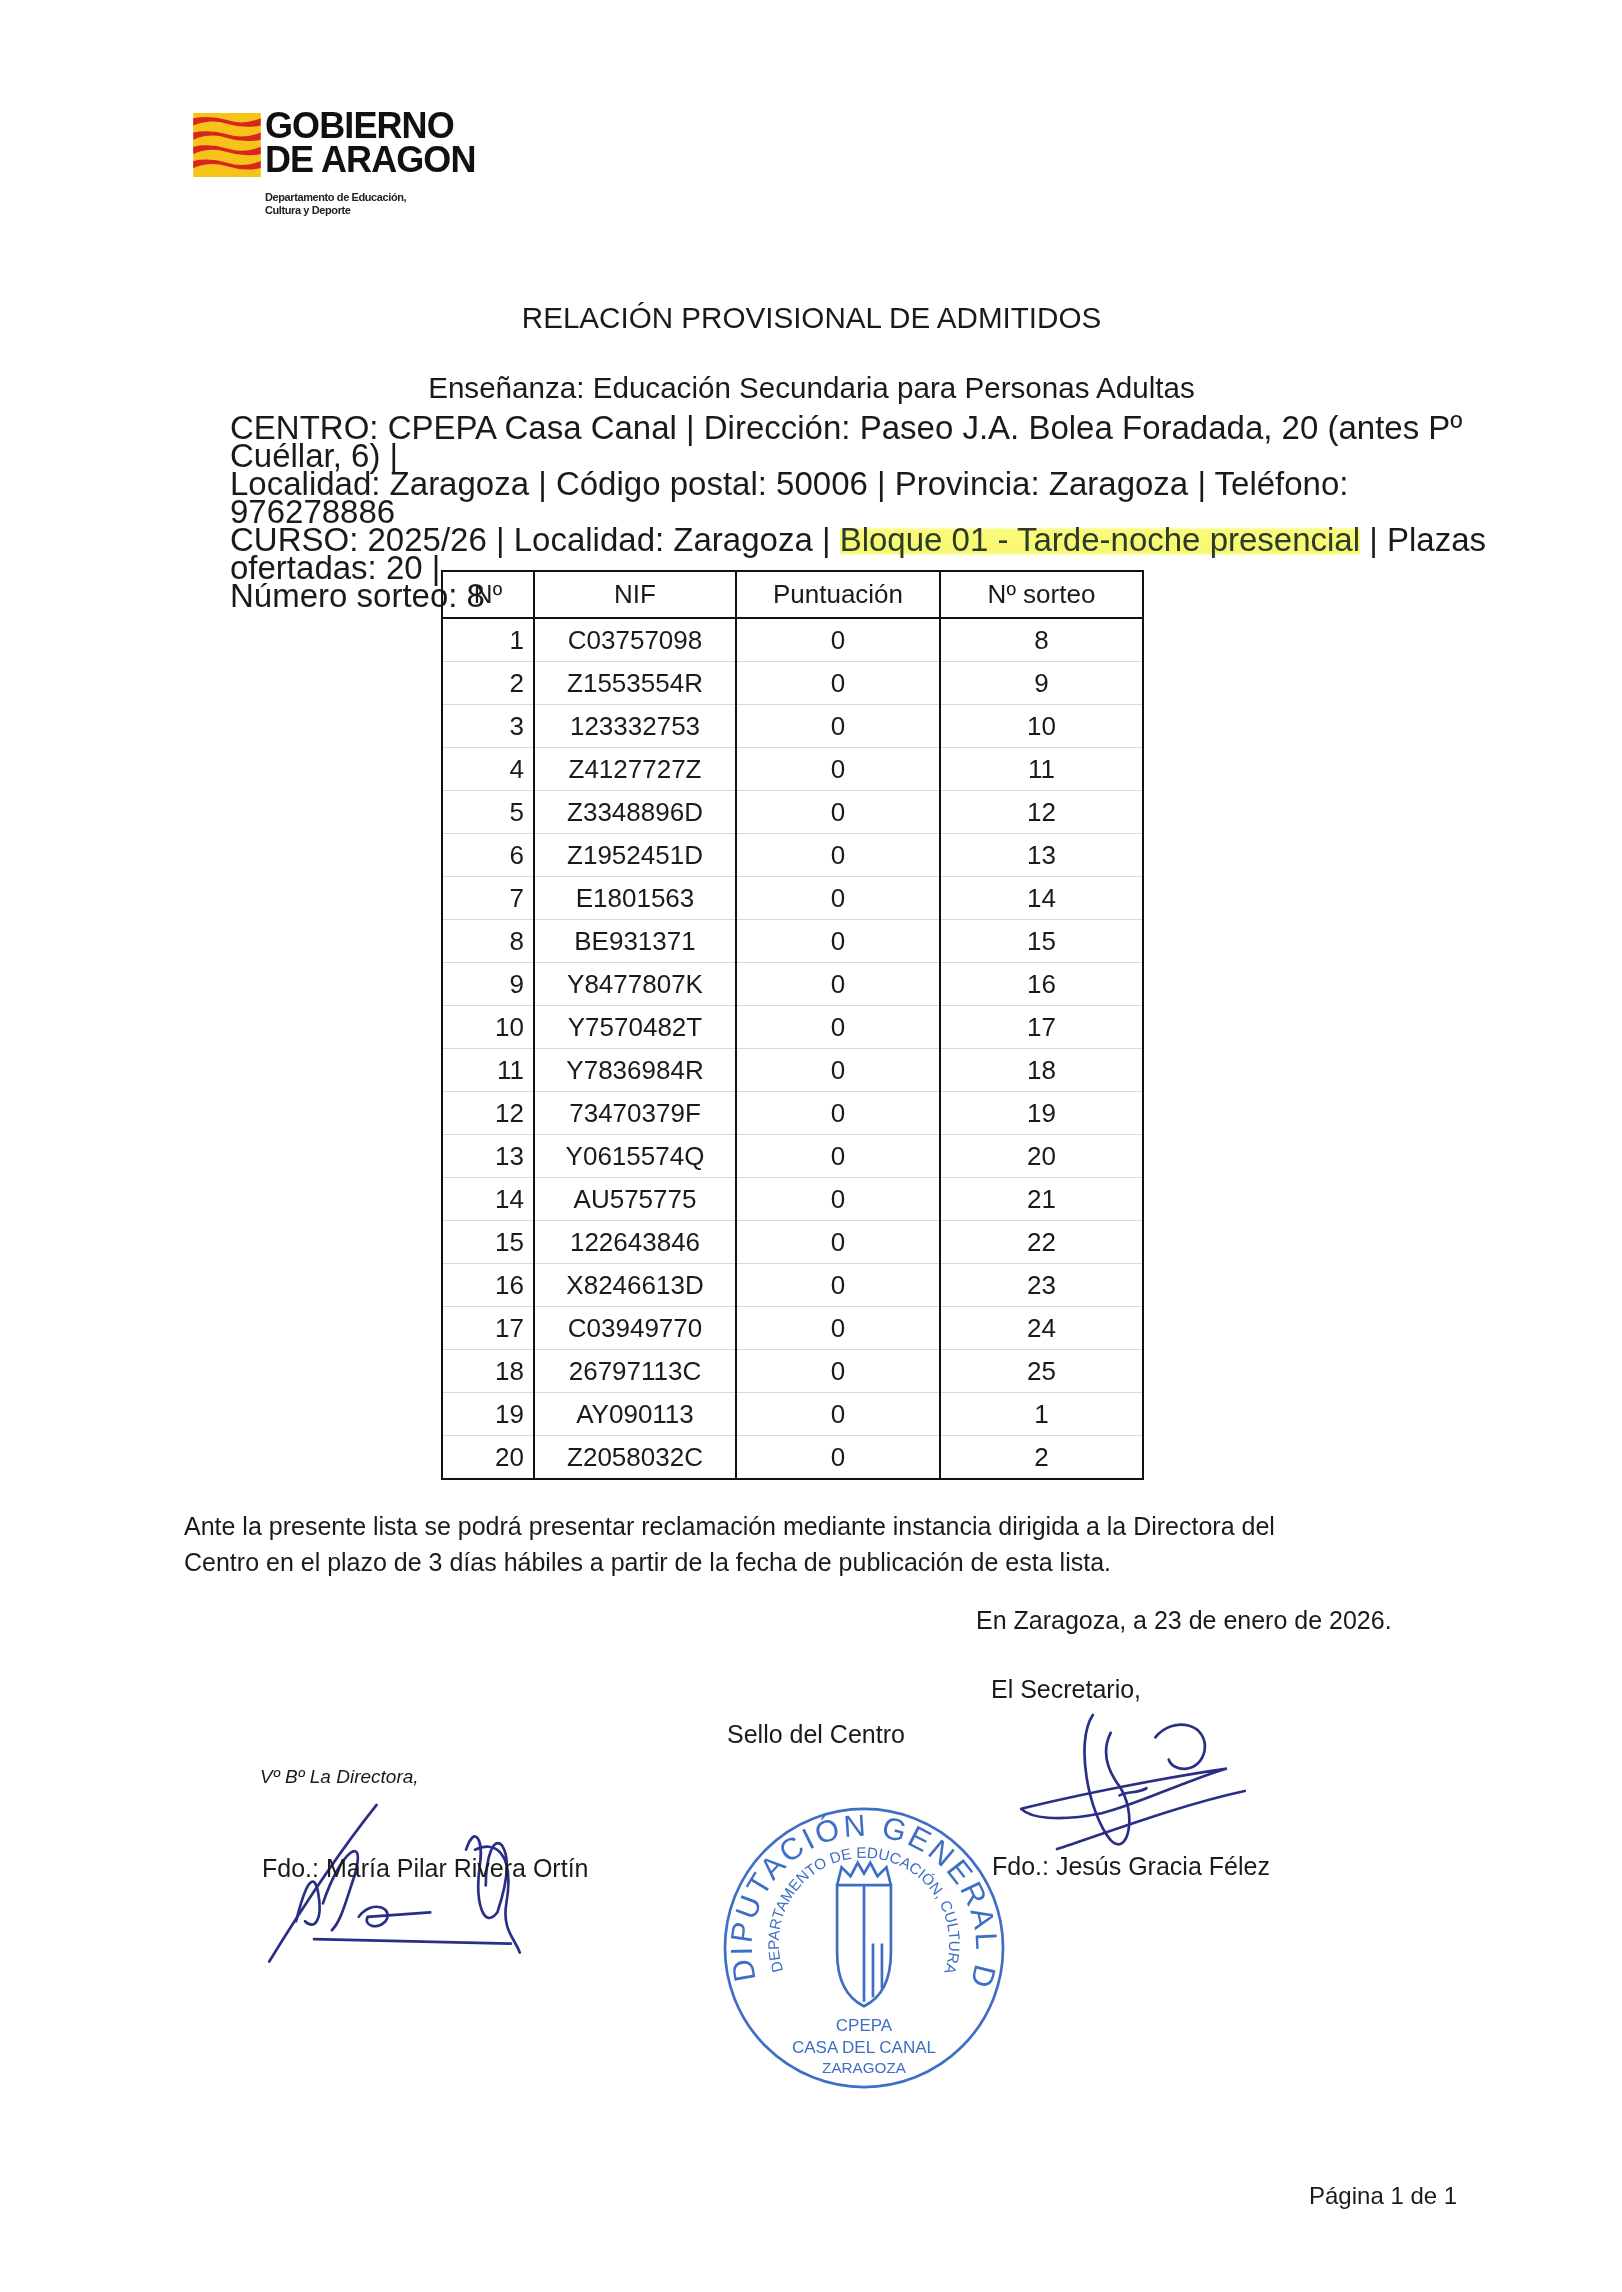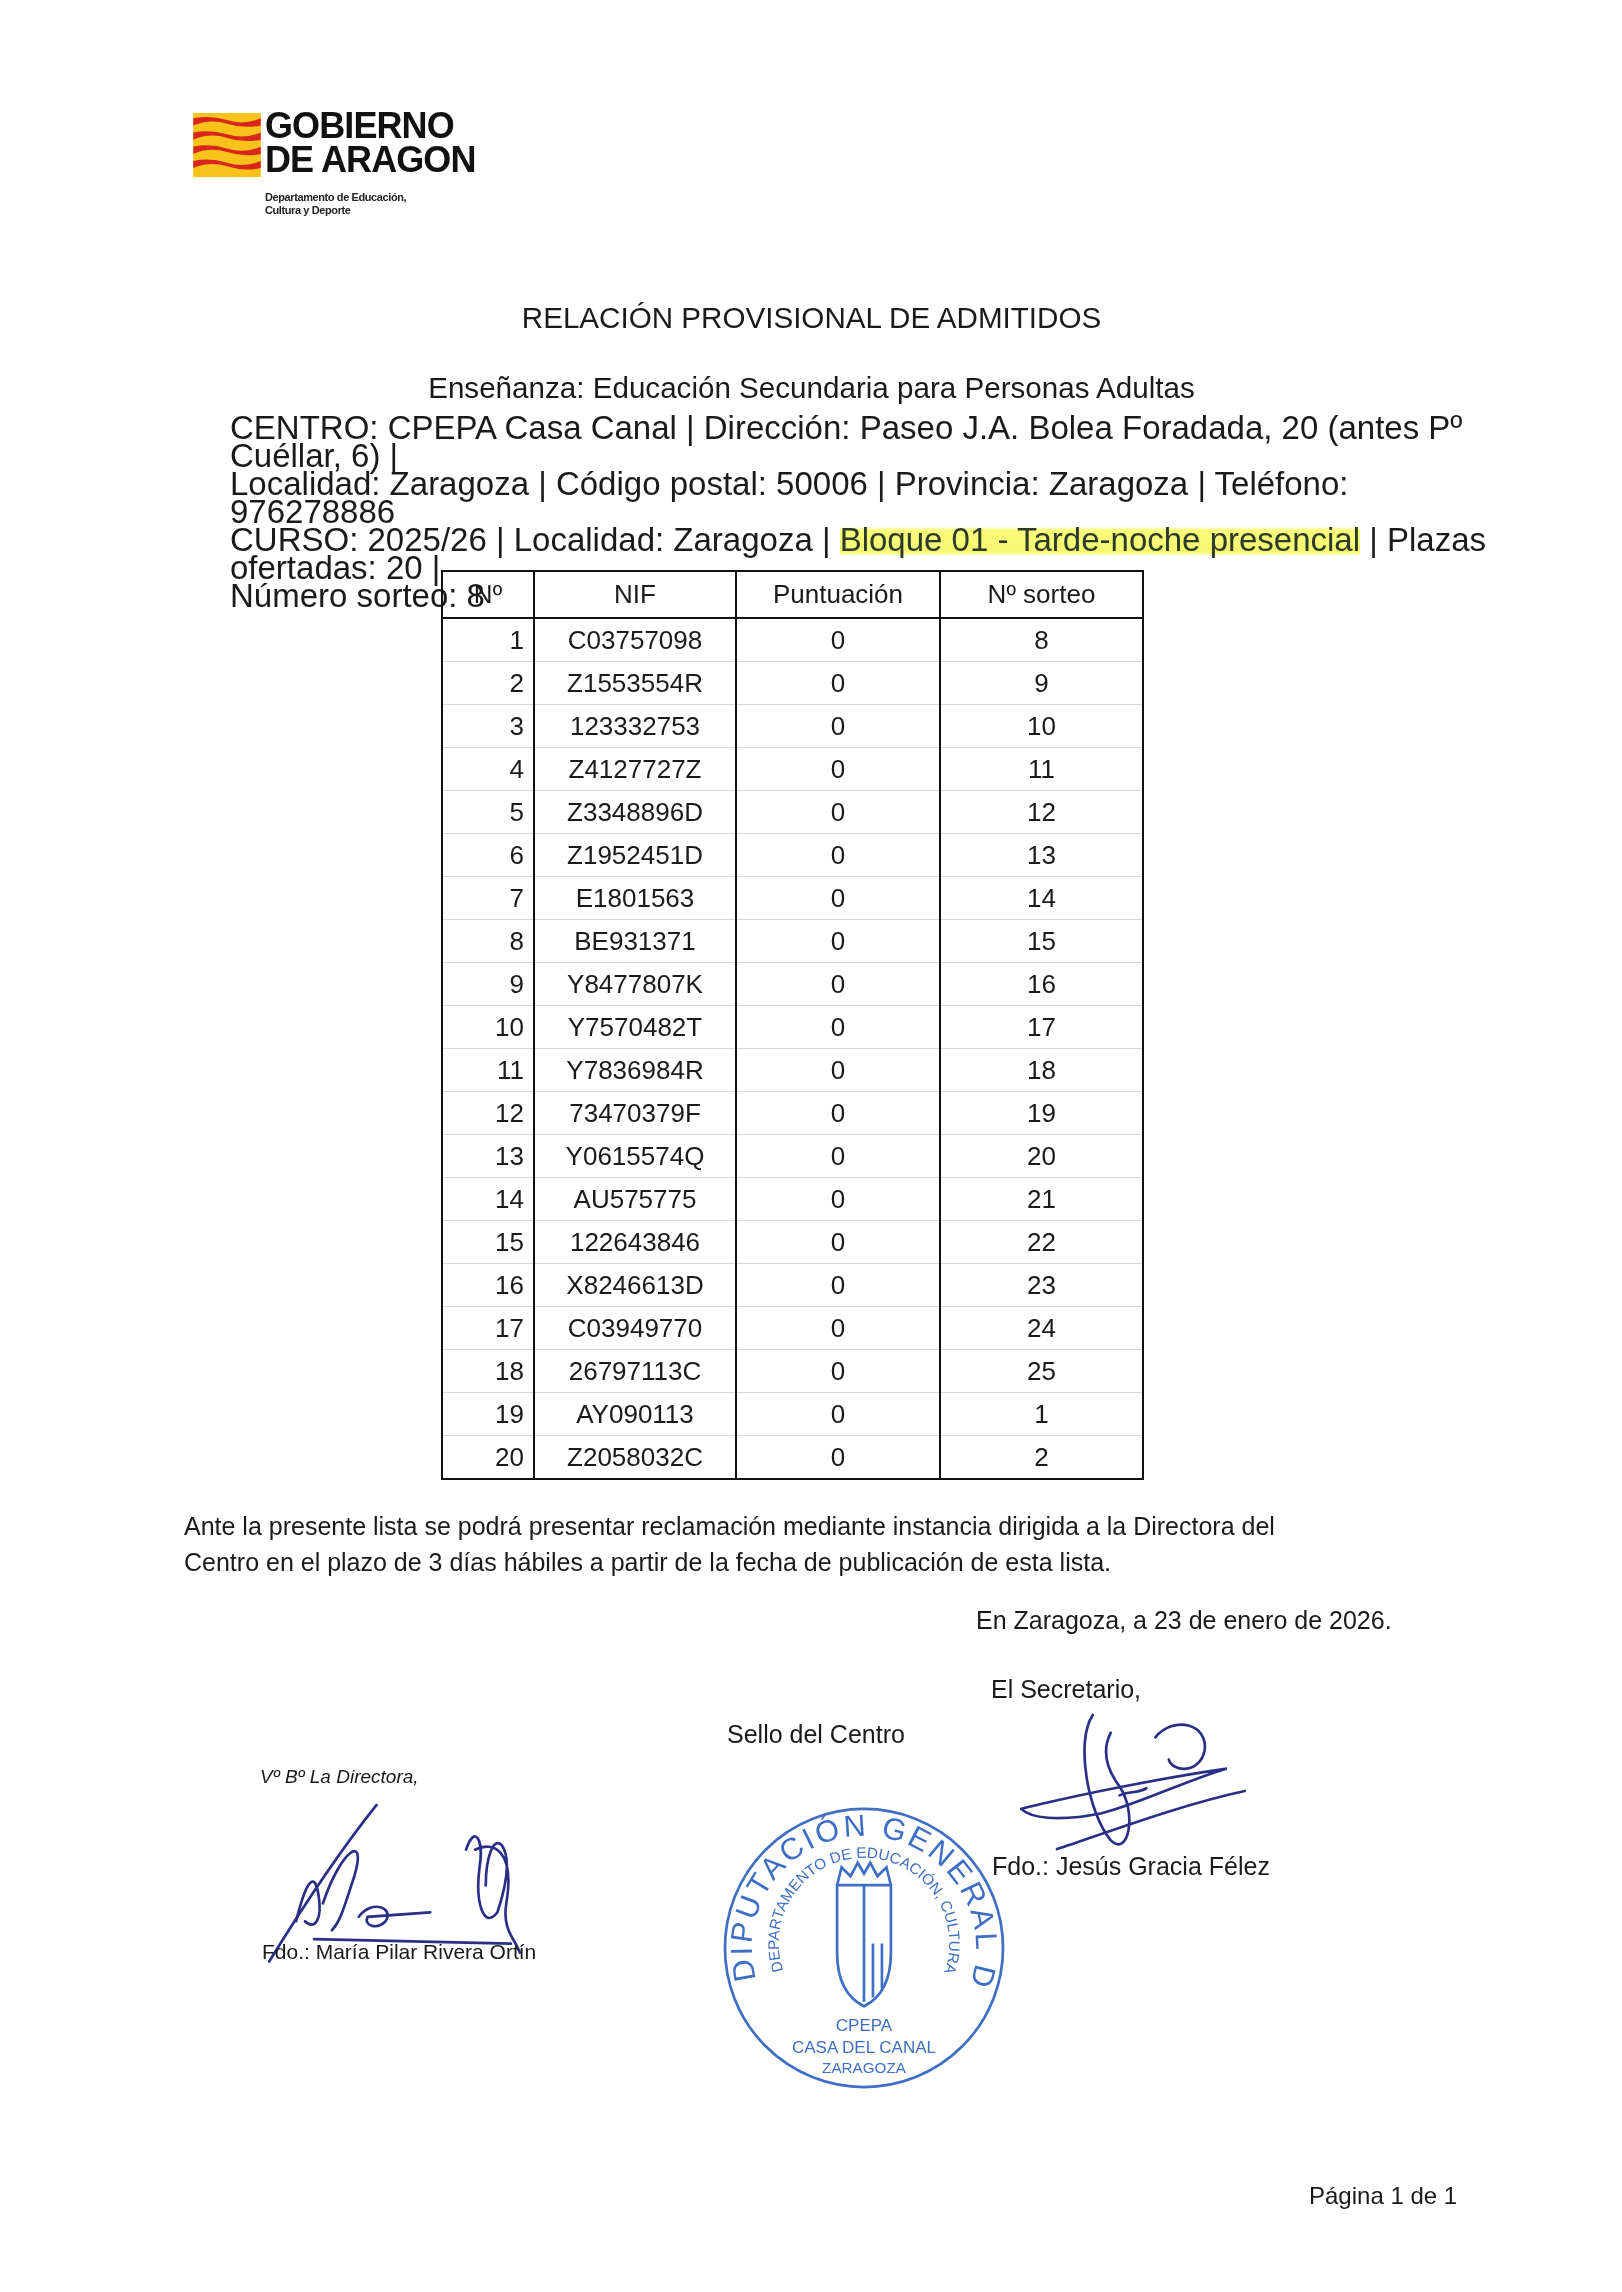--- a/index.html
+++ b/index.html
@@ -26,21 +26,21 @@
   .c-n { width: 72px; text-align: right; border-radius: 21px; }
   .c-nif { width: 182px; text-align: center; }
   .c-p { width: 184px; text-align: center; }
   .c-s { width: 183px; text-align: center; }
 
   .notice { position: absolute; left: 184px; top: 1508px; width: 1272px; font-size: 25px; line-height: 36px; }
   .date { position: absolute; left: 976px; top: 1606px; font-size: 25px; }
   .secretario { position: absolute; left: 991px; top: 1675px; font-size: 25px; }
   .sello { position: absolute; left: 727px; top: 1720px; font-size: 25px; }
   .directora { position: absolute; left: 260px; top: 1766px; font-size: 19px; font-style: italic; }
-  .fdo-dir { position: absolute; left: 262px; top: 1940px; font-size: 21px; text-align: right; }
+  .fdo-dir { position: absolute; left: 262px; top: 1854px; font-size: 25px; text-align: right; }
   .fdo-sec { position: absolute; left: 992px; top: 1852px; font-size: 25px; }
   .page-num { position: absolute; left: 1309px; top: 2182px; font-size: 24px; }
 
   .sig { position: absolute; }
   .stamp { position: absolute; left: 716px; top: 1800px; width: 296px; height: 296px; }
 </style>
 </head>
 <body>
 
 <div class="logo">

